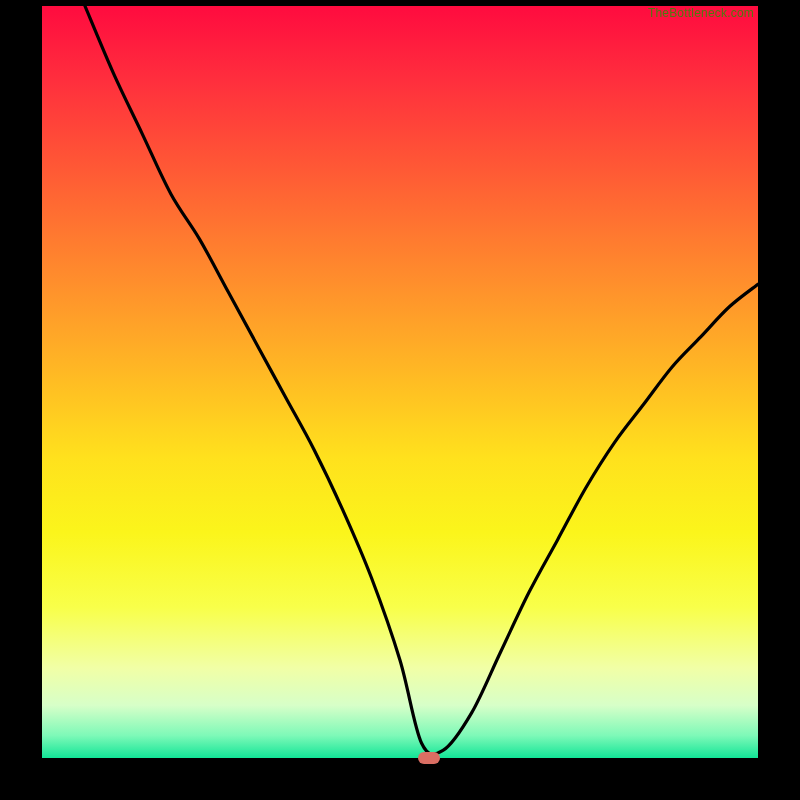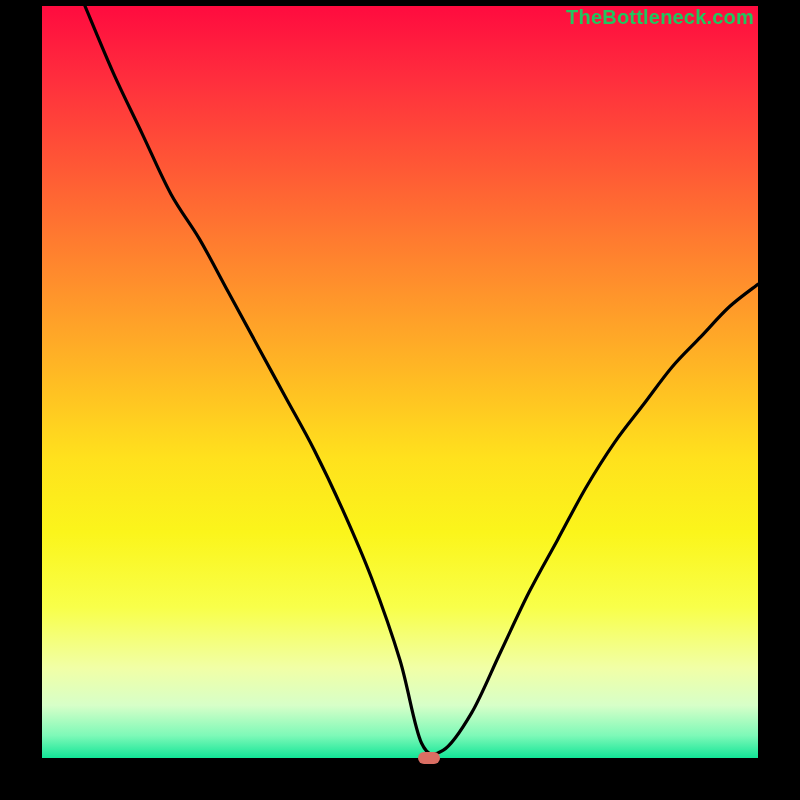--- a/index.html
+++ b/index.html
@@ -37,23 +37,23 @@
       #d7ffc8 93%,
       #7ef9b8 97%,
       #12e597 100%
     );
   }
   .watermark {
     position: absolute;
     top: 6px;
     right: 46px;
     font-family: Arial, Helvetica, sans-serif;
-    font-size: 20px;
-    font-weight: 700;
-    color: #22c55e;
+    font-size: 12px;
+    font-weight: 400;
+    color: #4d7c0f;
     letter-spacing: 0.2px;
     user-select: none;
   }
   svg.curve {
     position: absolute;
     left: 0;
     top: 0;
     width: 716px;
     height: 752px;
   }

